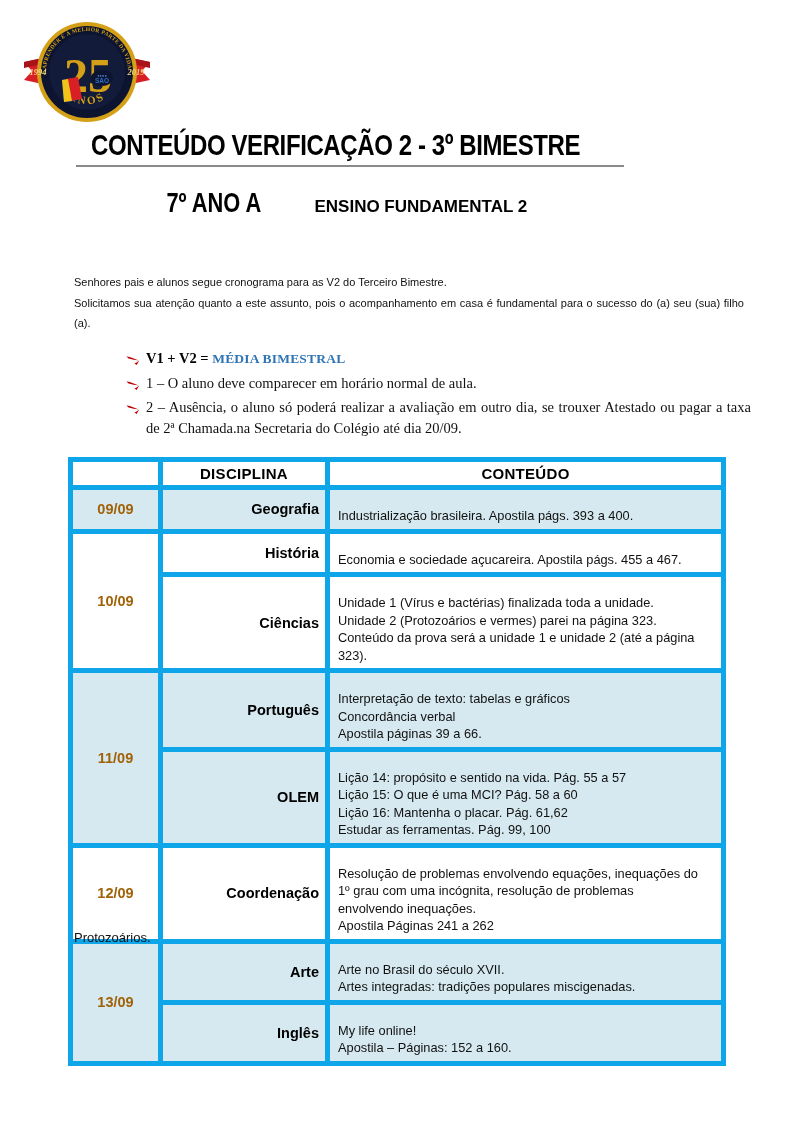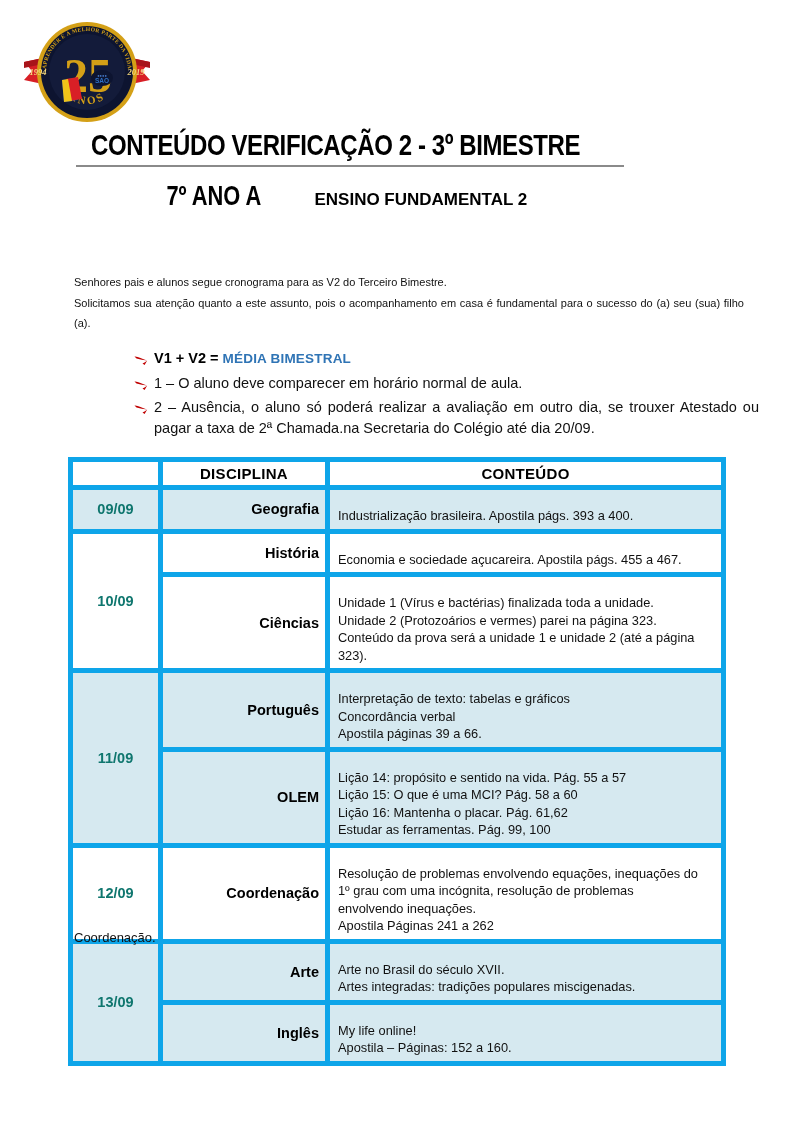--- a/index.html
+++ b/index.html
@@ -47,21 +47,21 @@
   }
   .title-rule {
     margin: 3px 68px 0 68px;
     height: 2px;
     background: #8a8a8a;
   }
   .subtitle-row {
     display: flex;
     align-items: baseline;
     justify-content: center;
-    margin-top: 13px;
+    margin-top: 20px;
     padding-right: 20px;
   }
   .title-line-2 {
     font-family: "Liberation Sans Narrow", "Liberation Sans", sans-serif;
     font-weight: bold;
     font-size: 28px;
     transform: scaleX(0.78);
     transform-origin: center;
     color: #000;
     white-space: nowrap;
@@ -88,25 +88,26 @@
   .intro p {
     margin: 0;
   }
   .intro p.justify {
     text-align: justify;
   }
 
   
   .bullets {
     position: absolute;
-    left: 134px;
+    left: 126px;
     top: 348px;
     width: 625px;
     font-size: 14.5px;
     line-height: 20.5px;
+    font-family: Liberation Serif, serif;
   }
   .bullet-row {
     display: flex;
     align-items: flex-start;
     margin-bottom: 1px;
   }
   .bullet-icon {
     width: 20px;
     min-width: 20px;
     padding-top: 3px;
@@ -152,21 +153,21 @@
     color: #000;
     letter-spacing: 0.3px;
     border-bottom: 2px solid #7ec4d8;
     padding: 5px 4px;
   }
 
   td.date-cell {
     text-align: center;
     font-weight: bold;
     font-size: 14.5px;
-    color: #0f766e;
+    color: #a16207;
   }
   td.disc-cell {
     font-weight: bold;
     font-size: 14.5px;
     color: #000;
     padding-left: 14px;
     text-align: right;
   }
   td.cont-cell {
     font-size: 12.8px;
@@ -352,13 +353,13 @@
       <tr class="row-blue">
         <td class="disc-cell">Inglês</td>
         <td class="cont-cell">
           <div>My life online!</div>
           <div>Apostila – Páginas: 152 a 160.</div>
         </td>
       </tr>
     </tbody>
 </table>
 
-<div class="footer">Coordenação.</div>
+<div class="footer">Protozoários.</div>
 
 </body></html>

